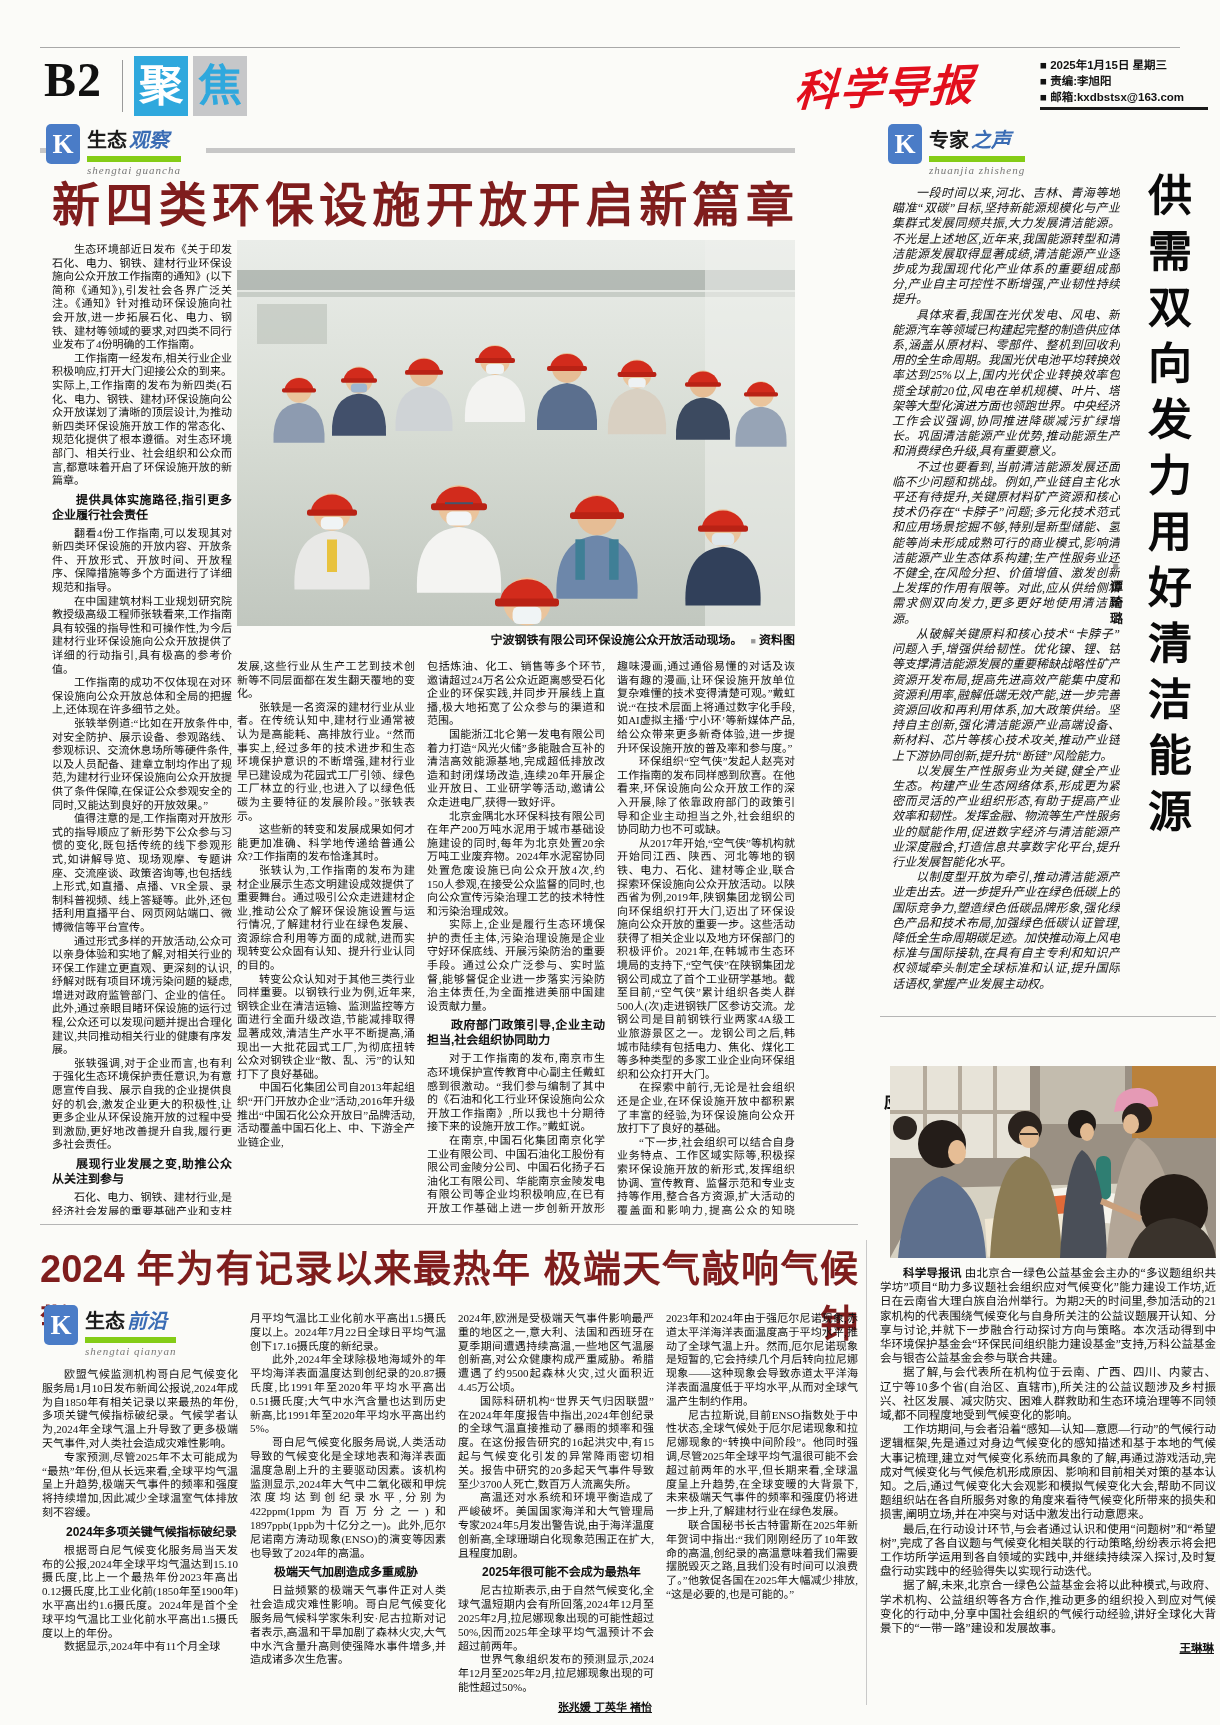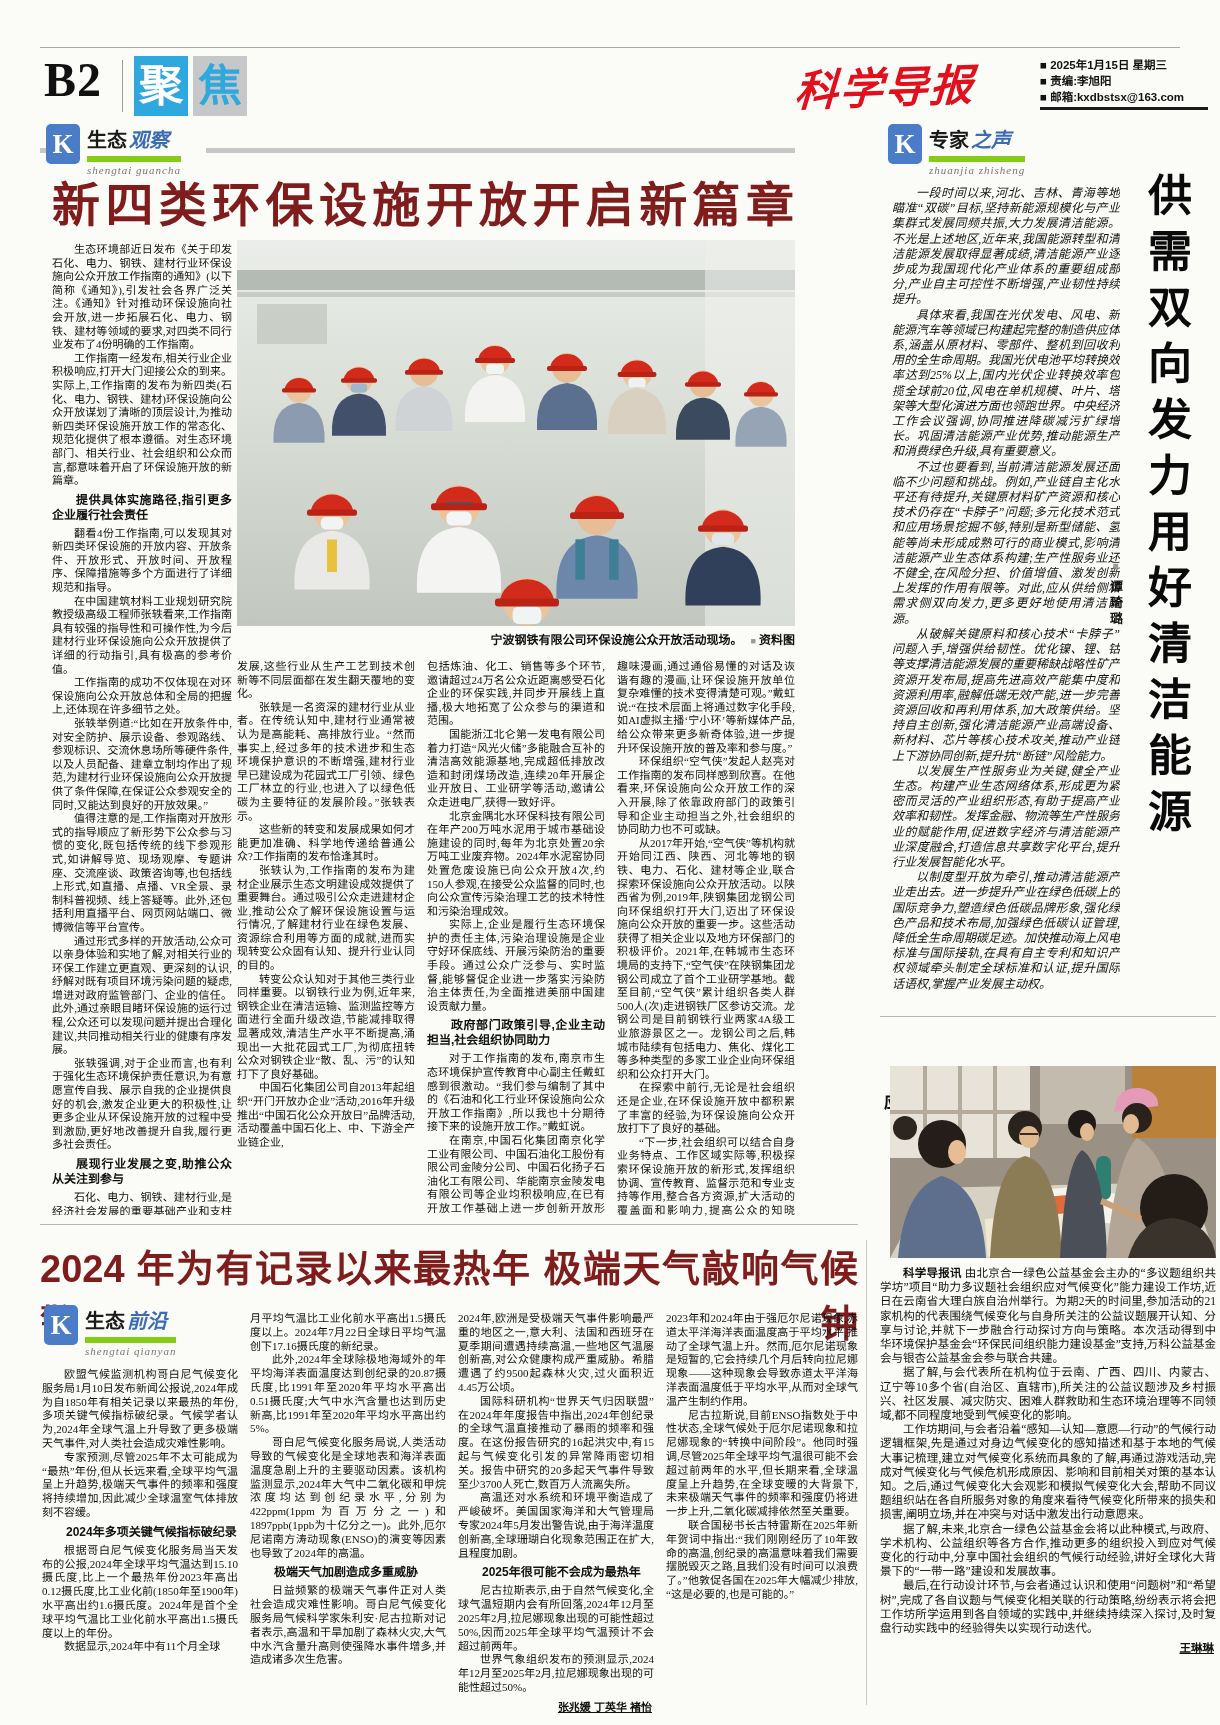--- a/index.html
+++ b/index.html
@@ -313,22 +313,22 @@
     <circle cx="284" cy="142" r="34" fill="#241c16"></circle>
     <path d="M238,192 Q250,152 284,152 Q322,158 326,192 Z" fill="#3a332c"></path>
     <path d="M252,150 Q230,140 212,132 L210,138 Q230,146 250,156 Z" fill="#caa07c"></path>
   </svg>
 </div>
 
 <div class="abs col workshop-col" style="left:880px;top:1266px;width:336px;height:434px;">
     <p class="blk-lead"><b>科学导报讯</b> 由北京合一绿色公益基金会主办的“多议题组织共学坊”项目“助力多议题社会组织应对气候变化”能力建设工作坊,近日在云南省大理白族自治州举行。为期2天的时间里,参加活动的21家机构的代表围绕气候变化与自身所关注的公益议题展开认知、分享与讨论,并就下一步融合行动探讨方向与策略。本次活动得到中华环境保护基金会“环保民间组织能力建设基金”支持,万科公益基金会与银杏公益基金会参与联合共建。</p>
     <p class="blk-p">据了解,与会代表所在机构位于云南、广西、四川、内蒙古、辽宁等10多个省(自治区、直辖市),所关注的公益议题涉及乡村振兴、社区发展、减灾防灾、困难人群救助和生态环境治理等不同领域,都不同程度地受到气候变化的影响。</p>
     <p class="blk-p">工作坊期间,与会者沿着“感知—认知—意愿—行动”的气候行动逻辑框架,先是通过对身边气候变化的感知描述和基于本地的气候大事记梳理,建立对气候变化系统而具象的了解,再通过游戏活动,完成对气候变化与气候危机形成原因、影响和目前相关对策的基本认知。之后,通过气候变化大会观影和模拟气候变化大会,帮助不同议题组织站在各自所服务对象的角度来看待气候变化所带来的损失和损害,阐明立场,并在冲突与对话中激发出行动意愿来。</p>
+    <p class="blk-p">最后,在行动设计环节,与会者通过认识和使用“问题树”和“希望树”,完成了各自议题与气候变化相关联的行动策略,纷纷表示将会把工作坊所学运用到各自领域的实践中,并继续持续深入探讨,及时复盘行动实践中的经验得失以实现行动迭代。</p>
     <p class="blk-p">据了解,未来,北京合一绿色公益基金会将以此种模式,与政府、学术机构、公益组织等各方合作,推动更多的组织投入到应对气候变化的行动中,分享中国社会组织的气候行动经验,讲好全球化大背景下的“一带一路”建设和发展故事。</p>
-    <p class="blk-p">最后,在行动设计环节,与会者通过认识和使用“问题树”和“希望树”,完成了各自议题与气候变化相关联的行动策略,纷纷表示将会把工作坊所学运用到各自领域的实践中,并继续持续深入探讨,及时复盘行动实践中的经验得失以实现行动迭代。</p>
     <p class="blk-byline">王琳琳</p>
   </div>
 
 <div class="abs v-rule" style="left:866px;top:1240px;height:465px;"></div>
 
 <h2 class="abs headline2" style="margin:0;">2024 年为有记录以来最热年  极端天气敲响气候警钟</h2>
 
 <div class="abs" style="left:44px;top:1305px;">
   <div class="klabel">
     <div class="kbox">K</div>
@@ -357,15 +357,15 @@
     <p class="blk-p" style="text-indent: 0px;">2024年,欧洲是受极端天气事件影响最严重的地区之一,意大利、法国和西班牙在夏季期间遭遇持续高温,一些地区气温屡创新高,对公众健康构成严重威胁。希腊遭遇了约9500起森林火灾,过火面积近4.45万公顷。</p>
     <p class="blk-p">国际科研机构“世界天气归因联盟”在2024年年度报告中指出,2024年创纪录的全球气温直接推动了暴雨的频率和强度。在这份报告研究的16起洪灾中,有15起与气候变化引发的异常降雨密切相关。报告中研究的20多起天气事件导致至少3700人死亡,数百万人流离失所。</p>
     <p class="blk-p">高温还对水系统和环境平衡造成了严峻破坏。美国国家海洋和大气管理局专家2024年5月发出警告说,由于海洋温度创新高,全球珊瑚白化现象范围正在扩大,且程度加剧。</p>
     <p class="blk-sub">2025年很可能不会成为最热年</p>
     <p class="blk-p">尼古拉斯表示,由于自然气候变化,全球气温短期内会有所回落,2024年12月至2025年2月,拉尼娜现象出现的可能性超过50%,因而2025年全球平均气温预计不会超过前两年。</p>
     <p class="blk-p">世界气象组织发布的预测显示,2024年12月至2025年2月,拉尼娜现象出现的可能性超过50%。</p>
     <p class="blk-byline">张兆媛  丁英华  褚怡</p>
   </div>
 <div class="abs col bottom-col" style="left:666px;top:1312px;width:192px;height:404px;">
     <p class="blk-p" style="text-indent: 0px;">2023年和2024年由于强厄尔尼诺现象,赤道太平洋海洋表面温度高于平均水平,推动了全球气温上升。然而,厄尔尼诺现象是短暂的,它会持续几个月后转向拉尼娜现象——这种现象会导致赤道太平洋海洋表面温度低于平均水平,从而对全球气温产生制约作用。</p>
-    <p class="blk-p">尼古拉斯说,目前ENSO指数处于中性状态,全球气候处于厄尔尼诺现象和拉尼娜现象的“转换中间阶段”。他同时强调,尽管2025年全球平均气温很可能不会超过前两年的水平,但长期来看,全球温度呈上升趋势,在全球变暖的大背景下,未来极端天气事件的频率和强度仍将进一步上升,二氧化碳减排依然至关重要。</p>
+    <p class="blk-p">尼古拉斯说,目前ENSO指数处于中性状态,全球气候处于厄尔尼诺现象和拉尼娜现象的“转换中间阶段”。他同时强调,尽管2025年全球平均气温很可能不会超过前两年的水平,但长期来看,全球温度呈上升趋势,在全球变暖的大背景下,未来极端天气事件的频率和强度仍将进一步上升,了解建材行业在绿色发展。</p>
     <p class="blk-p">联合国秘书长古特雷斯在2025年新年贺词中指出:“我们刚刚经历了10年致命的高温,创纪录的高温意味着我们需要摆脱毁灭之路,且我们没有时间可以浪费了。”他敦促各国在2025年大幅减少排放,“这是必要的,也是可能的。”</p>
   </div>
 
 </body></html>

